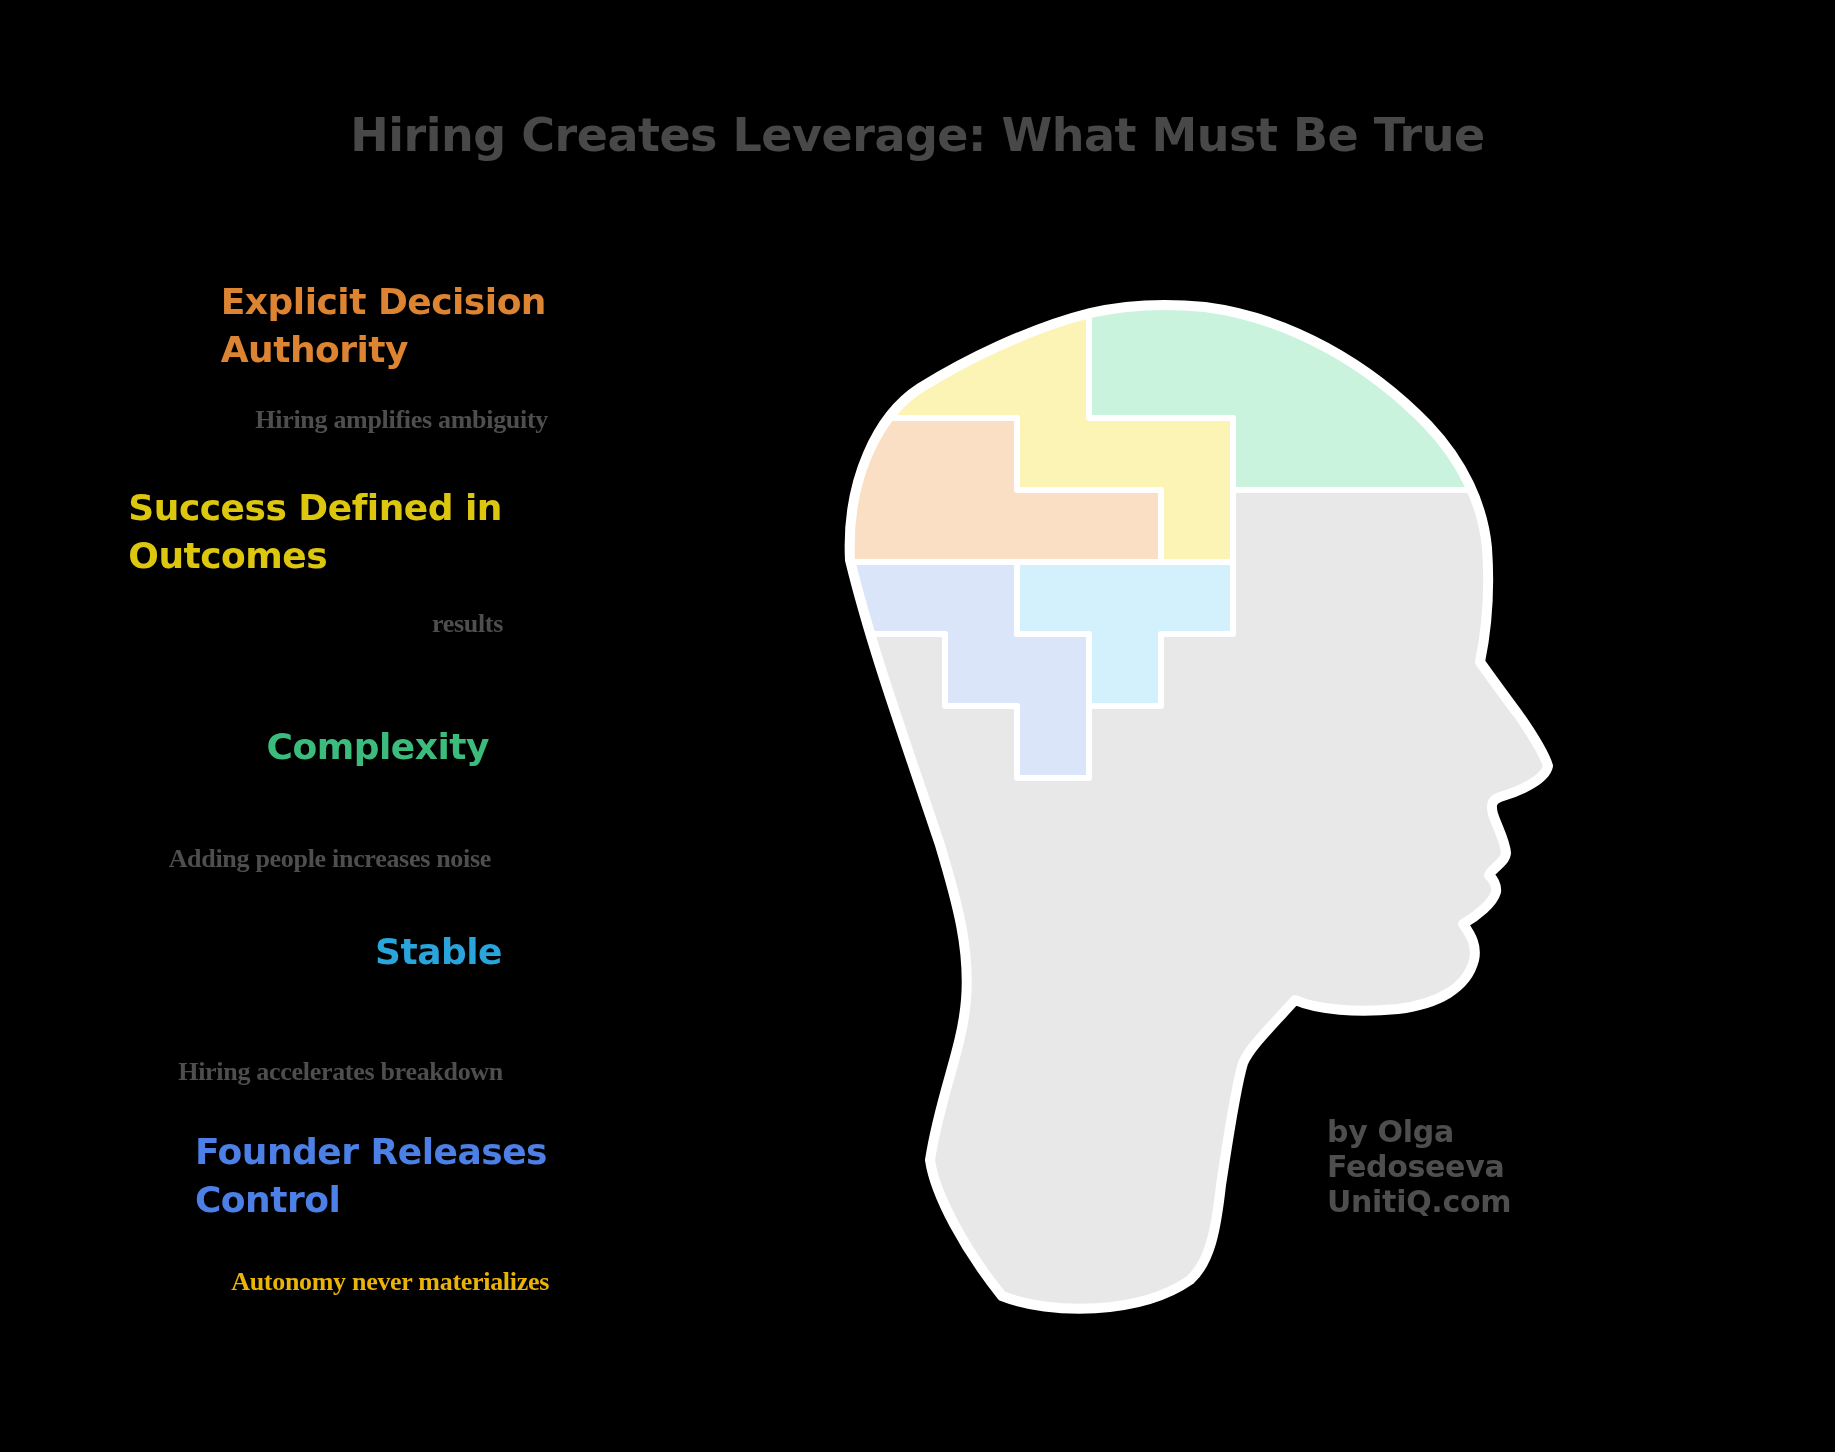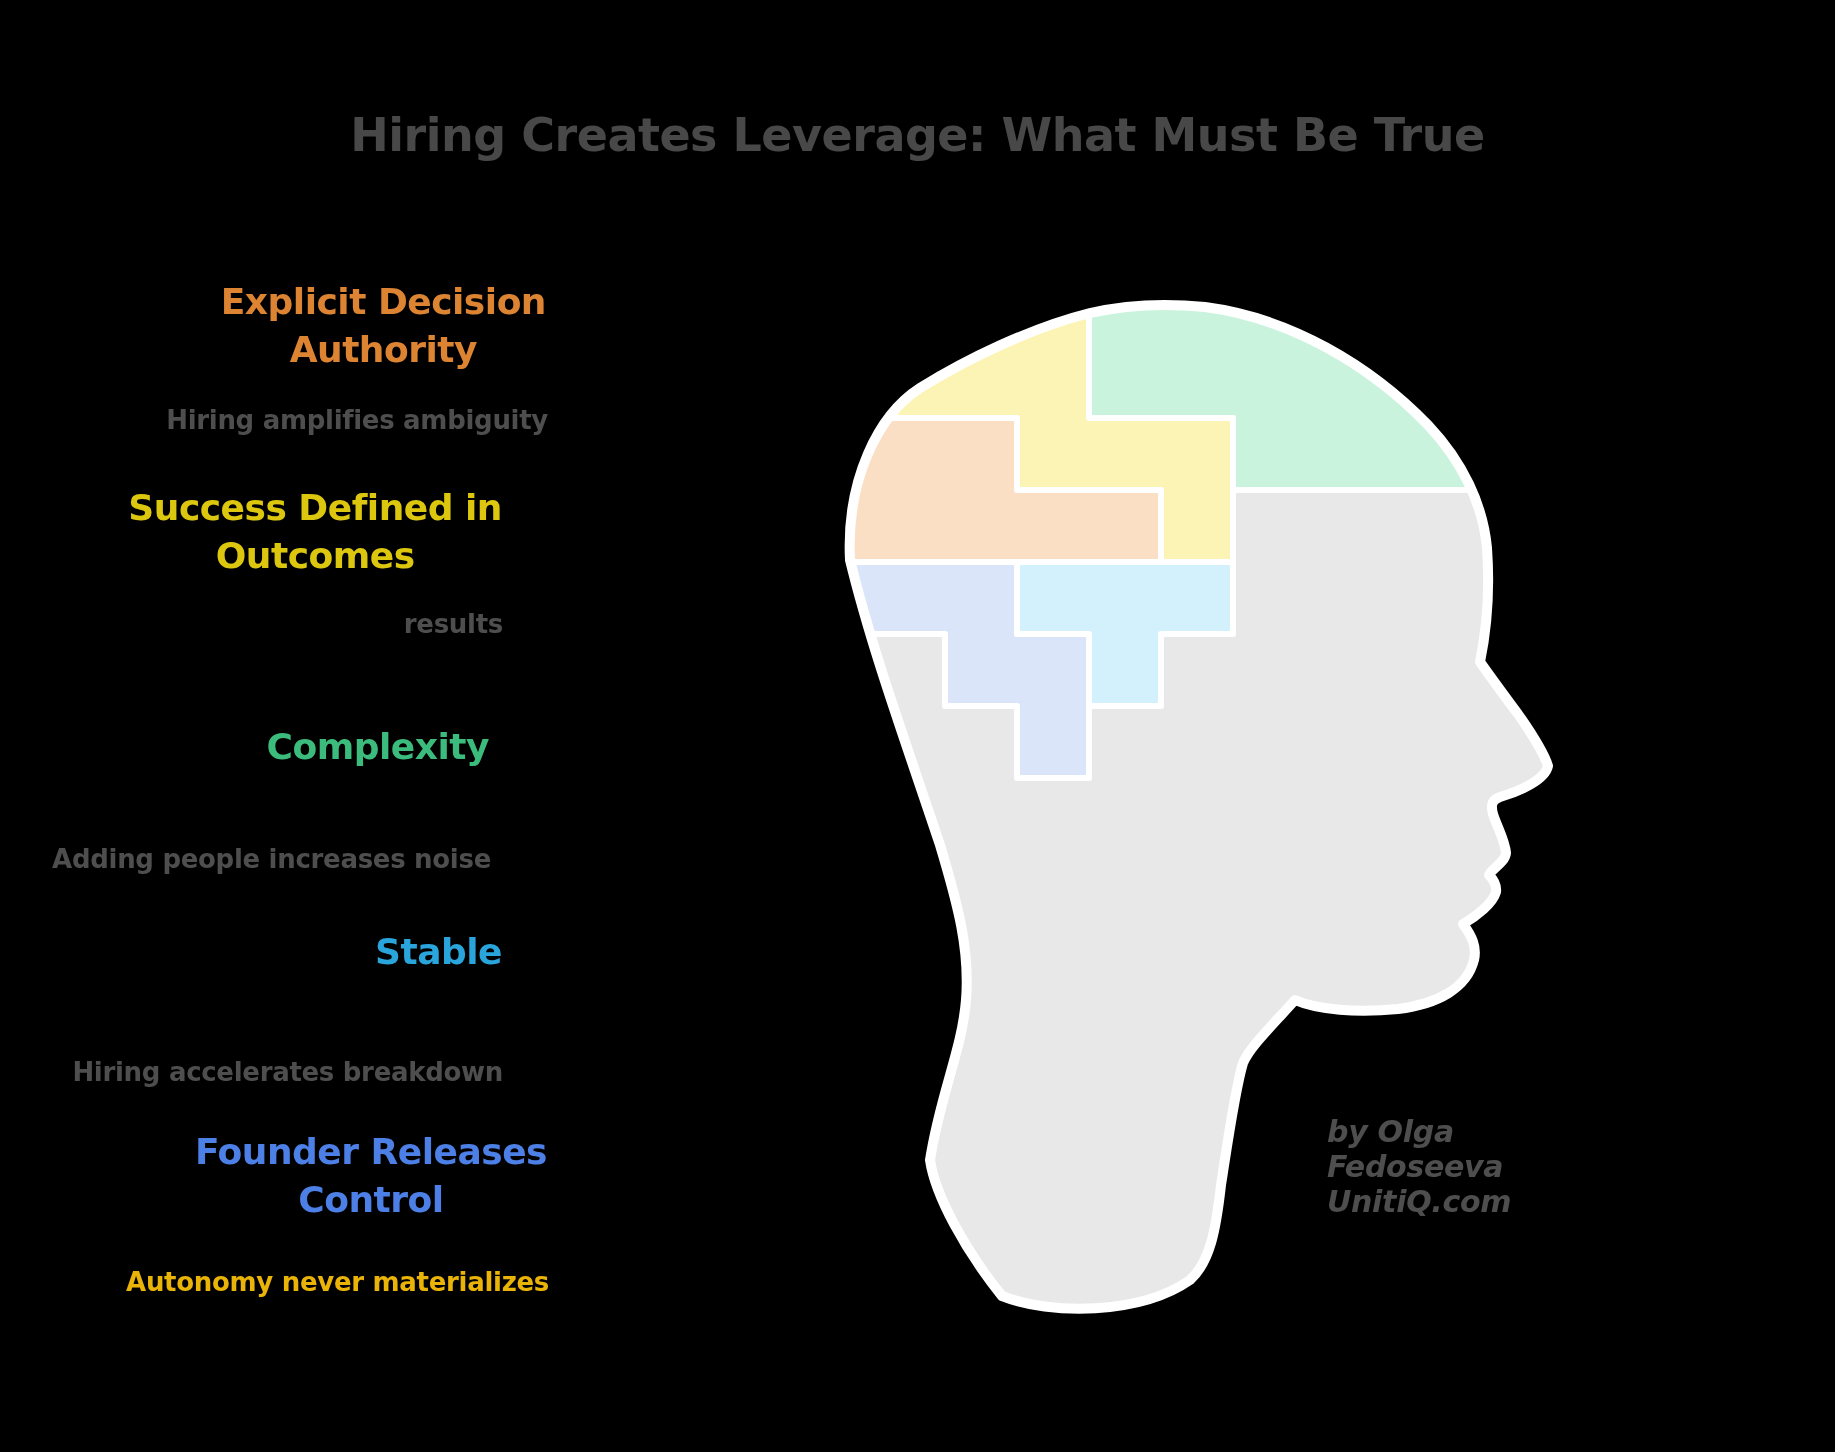--- a/index.html
+++ b/index.html
@@ -28,45 +28,45 @@
     font-weight: bold;
     letter-spacing: -0.5px;
   }
   .head-svg {
     position: absolute;
     top: 0;
     left: 0;
   }
   .item-heading {
     position: absolute;
-    text-align: center;
+    text-align: left;
     font-size: 36px;
     line-height: 48px;
     font-weight: bold;
     letter-spacing: -0.5px;
     white-space: nowrap;
   }
   .item-subtitle {
     position: absolute;
     text-align: center;
     font-size: 26px;
     line-height: 34px;
     font-weight: bold;
     letter-spacing: -0.3px;
     white-space: nowrap;
+    font-family: Liberation Serif, serif;
   }
   .attribution {
     position: absolute;
     top: 1114px;
     left: 1327px;
     font-size: 30px;
     line-height: 35px;
     font-weight: bold;
     letter-spacing: -0.3px;
-    font-style: italic;
   }
   
   .h1 { top: 278px;  right: 1065px; }
   .s1 { top: 403px;  right: 1063px; }
   .h2 { top: 484px;  right: 1109px; }
   .s2 { top: 607px;  right: 1108px; }
   .h3 { top: 723px;  right: 1122px; }
   .s3 { top: 842px;  right: 1120px; }
   .h4 { top: 928px;  right: 1109px; }
   .s4 { top: 1055px; right: 1108px; }

